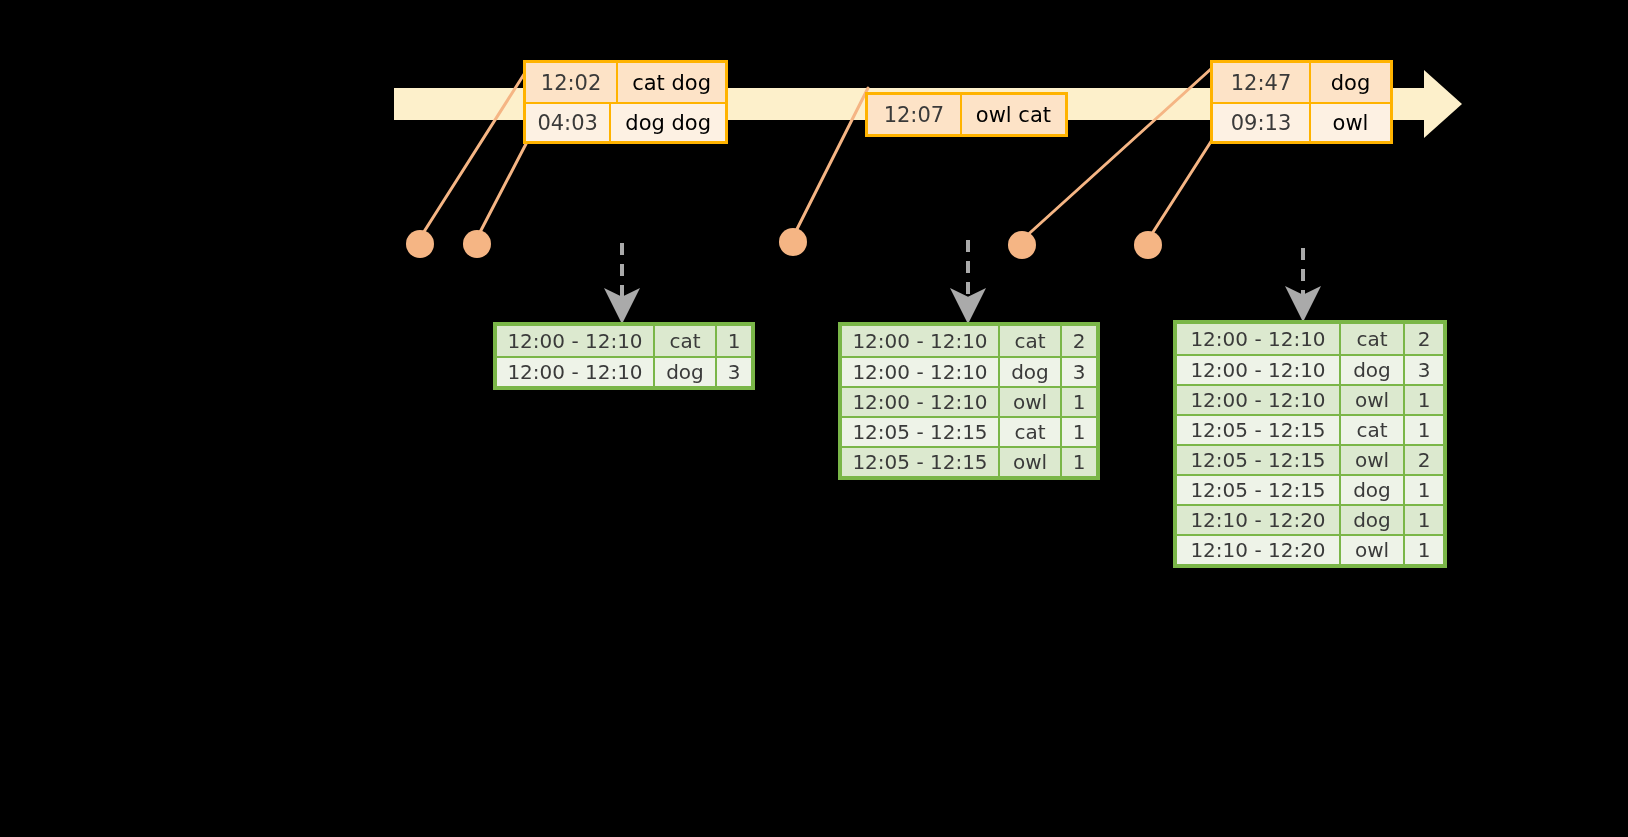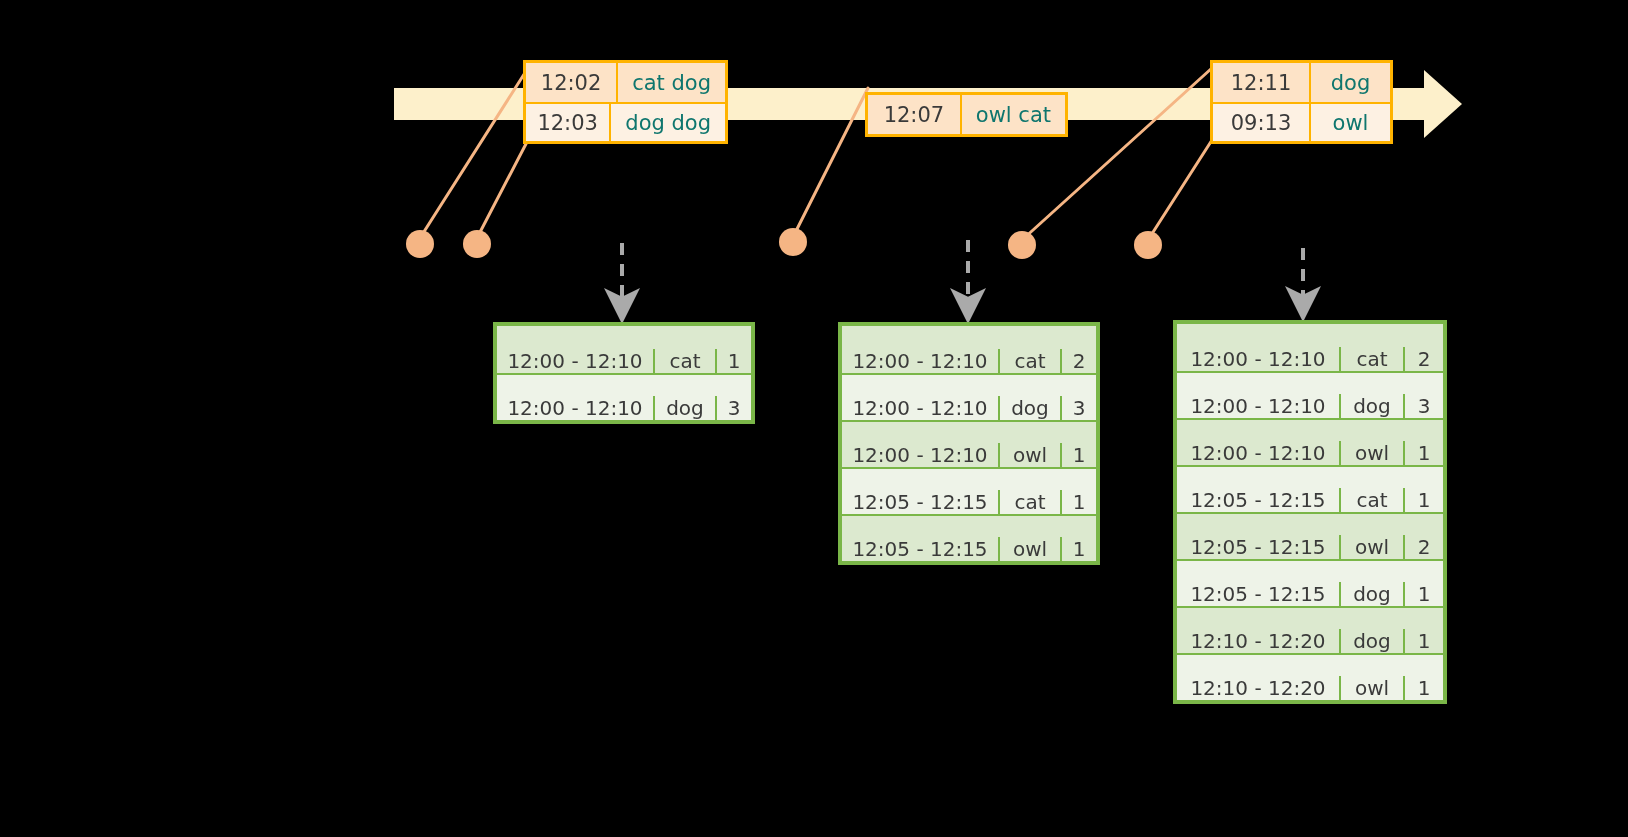--- a/index.html
+++ b/index.html
@@ -56,39 +56,38 @@
     font-size: 21px;
     color: #3a3a3a;
     box-sizing: border-box;
   }
   .evt-words {
     flex: 1;
     display: flex;
     align-items: center;
     justify-content: center;
     font-size: 21px;
-    color: #0f766e;
+    color: #000000;
     padding: 16px 14px;
     box-sizing: border-box;
     white-space: nowrap;
   }
 
   
   .rtable {
     position: absolute;
     border: 4px solid #7ab648;
     box-sizing: border-box;
     background: #7ab648;
     z-index: 4;
   }
   .rrow {
     display: flex;
-    height: 47px;
-    box-sizing: border-box;
-    align-items: flex-end;
+    height: 30px;
+    box-sizing: border-box;
   }
   .rrow.shade-a { background: #dce9cf; }
   .rrow.shade-b { background: #eef3e8; }
   .rcell {
     display: flex;
     align-items: center;
     justify-content: center;
     font-size: 20px;
     color: #3a3a3a;
     box-sizing: border-box;
@@ -141,35 +140,35 @@
       <line x1="1303" y1="248" x2="1303" y2="304" marker-end="url(#gray-arrow)"></line>
     </g>
   </svg>
 
   <div class="evt" style="left:523px; top:60px; width:205px;">
     <div class="evt-row shade-a">
       <div class="evt-time">12:02</div>
       <div class="evt-words">cat dog</div>
     </div>
     <div class="evt-row shade-b">
-      <div class="evt-time">12:03</div>
+      <div class="evt-time">04:03</div>
       <div class="evt-words">dog dog</div>
     </div>
   </div>
 
   <div class="evt" style="left:865px; top:83px; width:203px;margin-top:9px;">
     <div class="evt-row shade-a">
       <div class="evt-time">12:07</div>
       <div class="evt-words">owl cat</div>
     </div>
   </div>
 
   <div class="evt" style="left:1210px; top:60px; width:183px;">
     <div class="evt-row shade-a">
-      <div class="evt-time">12:11</div>
+      <div class="evt-time">12:47</div>
       <div class="evt-words">dog</div>
     </div>
     <div class="evt-row shade-b">
       <div class="evt-time">09:13</div>
       <div class="evt-words">owl</div>
     </div>
   </div>
 
   <div class="rtable" style="left:493px; top:322px;">
     <div class="rrow shade-a">

